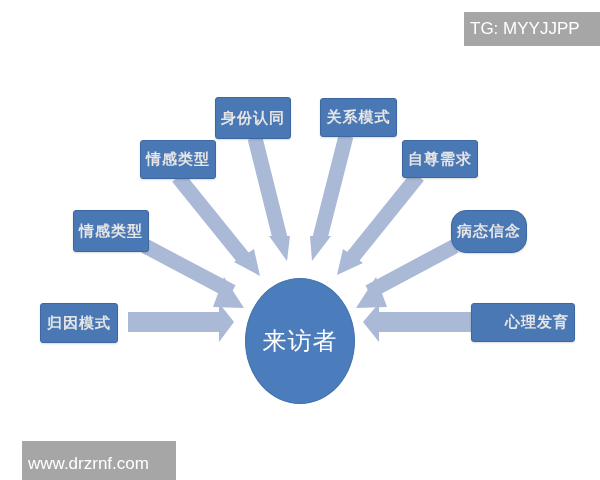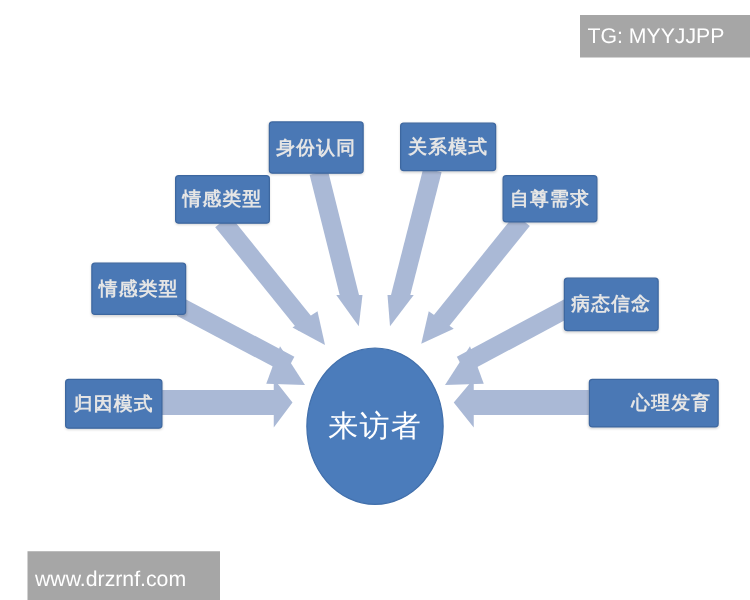--- a/index.html
+++ b/index.html
@@ -38,25 +38,25 @@
   <g fill="#aab9d6">
     <polygon points="224,277 244,308 213,307"></polygon>
     <polygon points="234,262 260,276 254,249"></polygon>
     <polygon points="269,236 290,236 287,261"></polygon>
     <polygon points="310,236 331,236 312,261"></polygon>
     <polygon points="343,249 363,263 337,275"></polygon>
     <polygon points="387,307 356,308 376,277"></polygon>
   </g>
 </svg>
 
-<div class="box" style="left:52px;top:303px;width:76px;height:38px;">归因模式</div>
+<div class="box" style="left:40px;top:303px;width:76px;height:38px;">归因模式</div>
 <div class="box" style="left:73px;top:210px;width:74px;height:40px;">情感类型</div>
 <div class="box" style="left:140px;top:140px;width:74px;height:37px;">情感类型</div>
 <div class="box" style="left:215px;top:97px;width:74px;height:40px;">身份认同</div>
 <div class="box" style="left:320px;top:98px;width:75px;height:37px;">关系模式</div>
 <div class="box" style="left:402px;top:140px;width:74px;height:36px;">自尊需求</div>
-<div class="box" style="left:451px;top:222px;width:74px;height:41px;">病态信念</div>
+<div class="box" style="left:451px;top:210px;width:74px;height:41px;border-radius:15px;">病态信念</div>
 <div class="box" style="left:471px;top:303px;width:74px;height:37px;padding-left:28px;">心理发育</div>
 
 <div class="center">来访者</div>
 
 <div class="wm" style="left:452px;top:12px;width:140px;height:34px;">TG: MYYJJPP</div>
 <div class="wm" style="left:10px;top:441px;width:154px;height:45px;">www.drzrnf.com</div>
 
 </body></html>

